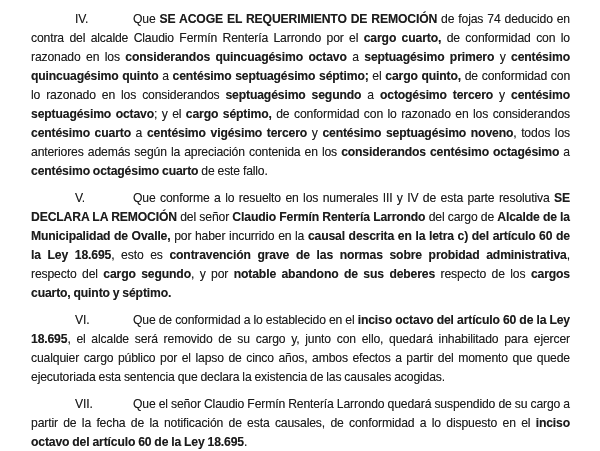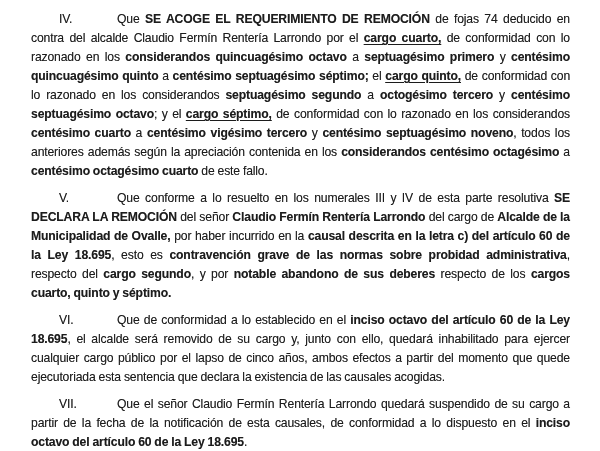--- a/index.html
+++ b/index.html
@@ -28,25 +28,25 @@
   }
   .doc p {
     margin: 0 0 8px 0;
     text-align: justify;
   }
   .doc p:last-child {
     margin-bottom: 0;
   }
   .pnum {
     display: inline-block;
-    margin-left: 28px;
+    margin-left: 44px;
     width: 58px;
   }
   .b { font-weight: bold; }
-  .u { text-decoration: underline; text-underline-offset: 2px; margin-top: 8px; }
+  .u { text-underline-offset: 2px; margin-top: 8px; }
 </style>
 </head>
 <body>
 
 <div class="page">
   <div class="doc" id="doc" style="color: rgb(28, 28, 28);">
       <p><span class="pnum">IV.</span><span class="">Que </span><span class="b">SE ACOGE EL REQUERIMIENTO DE REMOCIÓN</span><span class=""> de fojas 74 deducido en contra del alcalde Claudio Fermín Rentería Larrondo por el </span><span class="b u">cargo cuarto,</span><span class=""> de conformidad con lo razonado en los </span><span class="b">considerandos quincuagésimo octavo</span><span class=""> a </span><span class="b">septuagésimo primero</span><span class=""> y </span><span class="b">centésimo quincuagésimo quinto</span><span class=""> a </span><span class="b">centésimo septuagésimo séptimo;</span><span class=""> el </span><span class="b u">cargo quinto,</span><span class=""> de conformidad con lo razonado en los considerandos </span><span class="b">septuagésimo segundo</span><span class=""> a </span><span class="b">octogésimo tercero</span><span class=""> y </span><span class="b">centésimo septuagésimo octavo</span><span class="">; y el </span><span class="b u">cargo séptimo,</span><span class=""> de conformidad con lo razonado en los considerandos </span><span class="b">centésimo cuarto</span><span class=""> a </span><span class="b">centésimo vigésimo tercero</span><span class=""> y </span><span class="b">centésimo septuagésimo noveno</span><span class="">, todos los anteriores además según la apreciación contenida en los </span><span class="b">considerandos centésimo octagésimo</span><span class=""> a </span><span class="b">centésimo octagésimo cuarto</span><span class=""> de este fallo.</span></p>
       <p><span class="pnum">V.</span><span class="">Que conforme a lo resuelto en los numerales III y IV de esta parte resolutiva </span><span class="b">SE DECLARA LA REMOCIÓN</span><span class=""> del señor </span><span class="b">Claudio Fermín Rentería Larrondo</span><span class=""> del cargo de </span><span class="b">Alcalde de la Municipalidad de Ovalle,</span><span class=""> por haber incurrido en la </span><span class="b">causal descrita en la letra c) del artículo 60 de la Ley 18.695</span><span class="">, esto es </span><span class="b">contravención grave de las normas sobre probidad administrativa</span><span class="">, respecto del </span><span class="b">cargo segundo</span><span class="">, y por </span><span class="b">notable abandono de sus deberes</span><span class=""> respecto de los </span><span class="b">cargos cuarto, quinto y séptimo.</span></p>
       <p><span class="pnum">VI.</span><span class="">Que de conformidad a lo establecido en el </span><span class="b">inciso octavo del artículo 60 de la Ley 18.695</span><span class="">, el alcalde será removido de su cargo y, junto con ello, quedará inhabilitado para ejercer cualquier cargo público por el lapso de cinco años, ambos efectos a partir del momento que quede ejecutoriada esta sentencia que declara la existencia de las causales acogidas.</span></p>
       <p><span class="pnum">VII.</span><span class="">Que el señor Claudio Fermín Rentería Larrondo quedará suspendido de su cargo a partir de la fecha de la notificación de esta causales, de conformidad a lo dispuesto en el </span><span class="b">inciso octavo del artículo 60 de la Ley 18.695</span><span class="">.</span></p>

